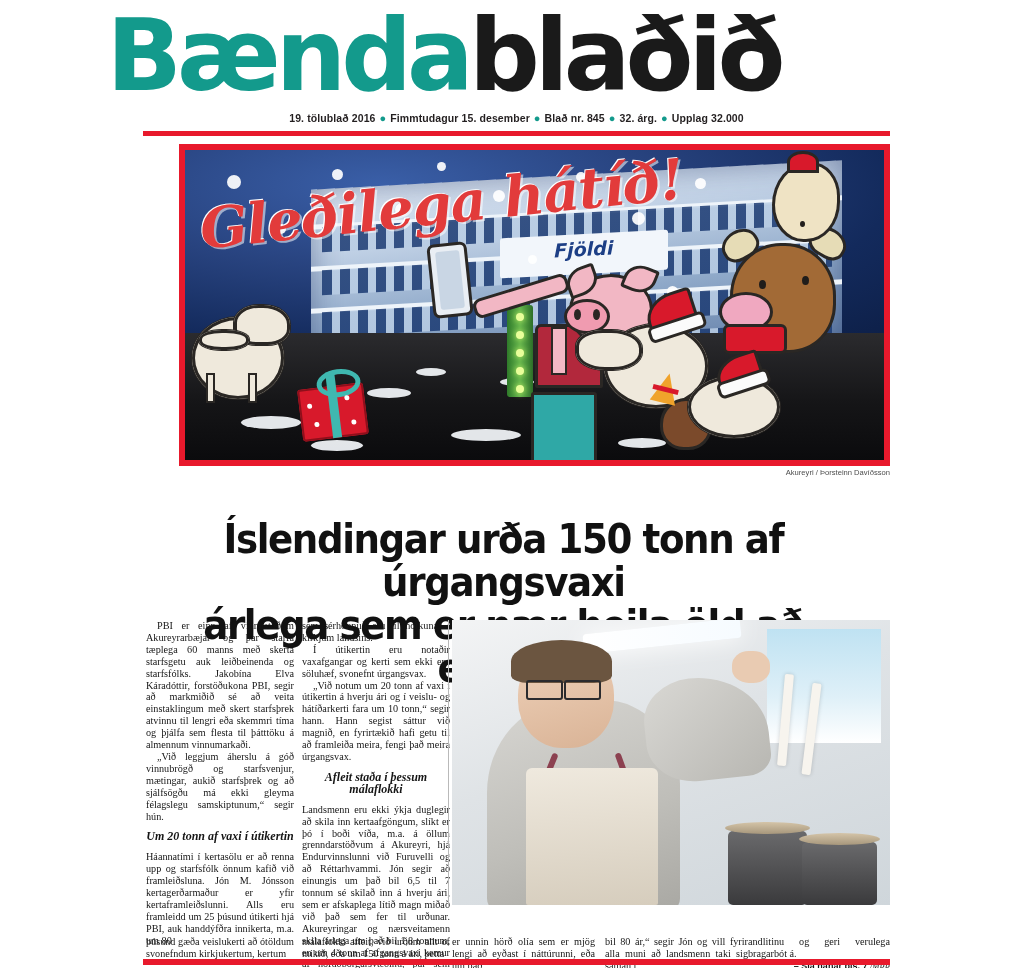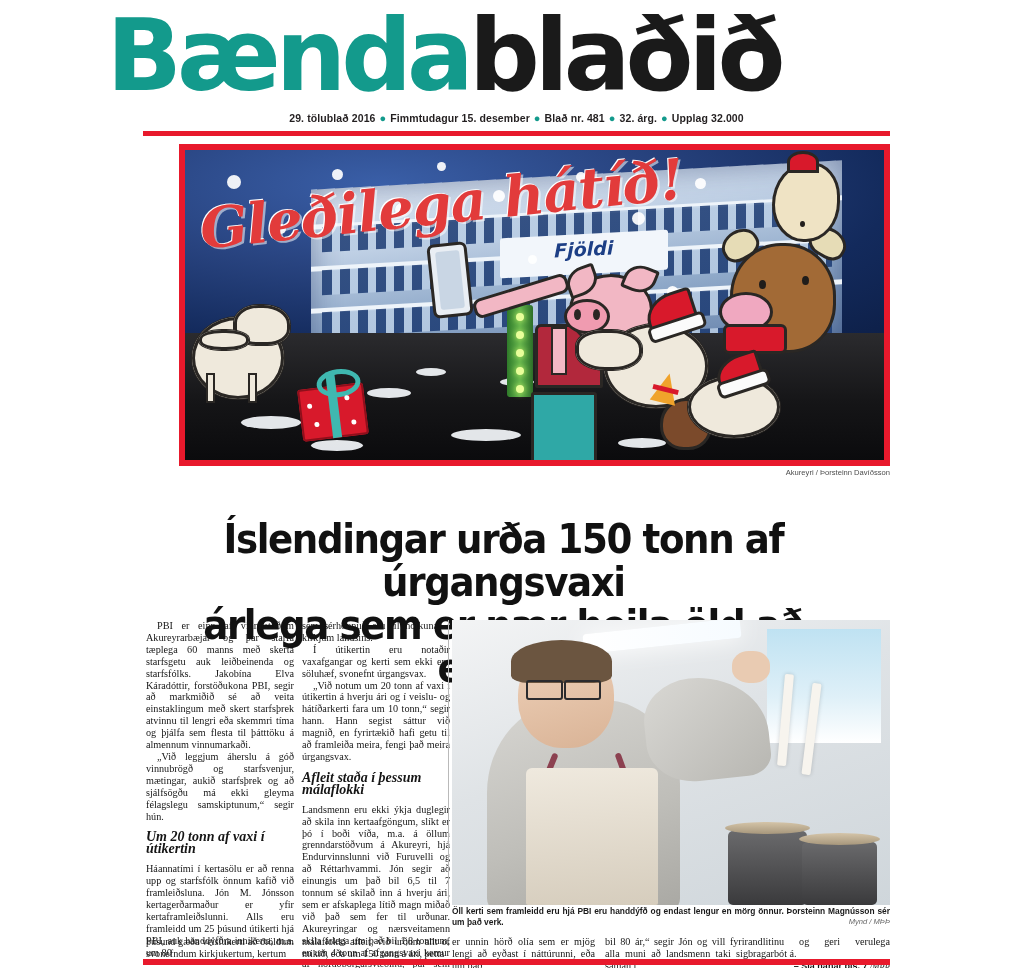--- a/index.html
+++ b/index.html
@@ -105,22 +105,22 @@
             font-family:"DejaVu Sans",sans-serif;font-weight:bold;
             font-size:40px;line-height:43px;color:#111;letter-spacing:-1.5px;
             text-align:center;transform:scaleX(.93);transform-origin:left top;}
 
   
   .col{position:absolute;font-family:"Liberation Serif",serif;font-size:10.2px;
        line-height:11.9px;text-align:justify;color:#151515;}
   .col p{margin:0;text-indent:11px;}
   .col p.first{text-indent:0;}
   .col p.lead{font-weight:bold;text-indent:0;}
-  .col h4{margin:9px 0 8px 0;font-size:14px;font-style:italic;font-weight:bold;
-          text-align:left;text-indent:0;}
+  .col h4{margin:9px 0 8px 0;font-size:12px;font-style:italic;font-weight:bold;
+          text-align:center;text-indent:0;}
   .c1{left:146px;top:620px;width:148px;}
   .c2{left:302px;top:620px;width:148px;}
 
   .vrule{position:absolute;width:1px;background:#b9b9b9;}
 
   
   .photo{position:absolute;left:452px;top:620px;width:438px;height:285px;overflow:hidden;
          background:#cfd4d8;}
   .ph-wall{position:absolute;inset:0;background:linear-gradient(160deg,#f3f4f5 0%,#dfe3e6 42%,#cfd6db 100%);}
   .ph-window{position:absolute;right:2%;top:3%;width:26%;height:40%;
@@ -173,21 +173,21 @@
 
 <div class="page">
 
   <div class="masthead">
     <div class="logo">
       <span class="t1">Bænda</span><span class="t2">blaðið</span>
     </div>
   </div>
 
   <div class="issueline">
-    <span>29. tölublað 2016</span><span class="dot">●</span><span>Fimmtudagur 15. desember</span><span class="dot">●</span><span>Blað nr. 481</span><span class="dot">●</span><span>32. árg.</span><span class="dot">●</span><span>Upplag 32.000</span>
+    <span>19. tölublað 2016</span><span class="dot">●</span><span>Fimmtudagur 15. desember</span><span class="dot">●</span><span>Blað nr. 845</span><span class="dot">●</span><span>32. árg.</span><span class="dot">●</span><span>Upplag 32.000</span>
   </div>
 
   <div class="rulered"></div>
 
   <div class="illu">
     <div class="illu-inner">
       <div class="sky"></div>
 
       <div class="bldg">
         <div class="ledge l1"></div>
@@ -346,24 +346,20 @@
     <div class="ph-hair2"></div>
     <div class="ph-glass">
         <i class="l"></i>
         <i class="r"></i>
       </div>
     <div class="ph-strap" style="left:20%;top:46%;width:6px;height:24%;transform:rotate(22deg)"></div>
     <div class="ph-strap" style="left:40%;top:46%;width:6px;height:26%;transform:rotate(-20deg)"></div>
     <div class="ph-apron"></div>
   </div>
 
-  <div class="caption">
-    <span>Öll kerti sem framleidd eru hjá PBI eru handdýfð og endast lengur en mörg önnur. Þorsteinn Magnússon sér um það verk.</span>
-    <span class="credit">Mynd / MÞÞ</span>
-  </div>
 
   <div class="btm b1">
     <p>þúsund gæða veislukerti að ótöldum svonefndum kirkjukertum, kertum</p>
   </div>
   <div class="btm b2">
     <p>málaflokki afleit, við urðum allt of mikið, eða um 150 tonn á ári, þetta</p>
   </div>
   <div class="btm b3">
     <p>er unnin hörð olía sem er mjög lengi að eyðast í náttúrunni, eða um það</p>
   </div>

